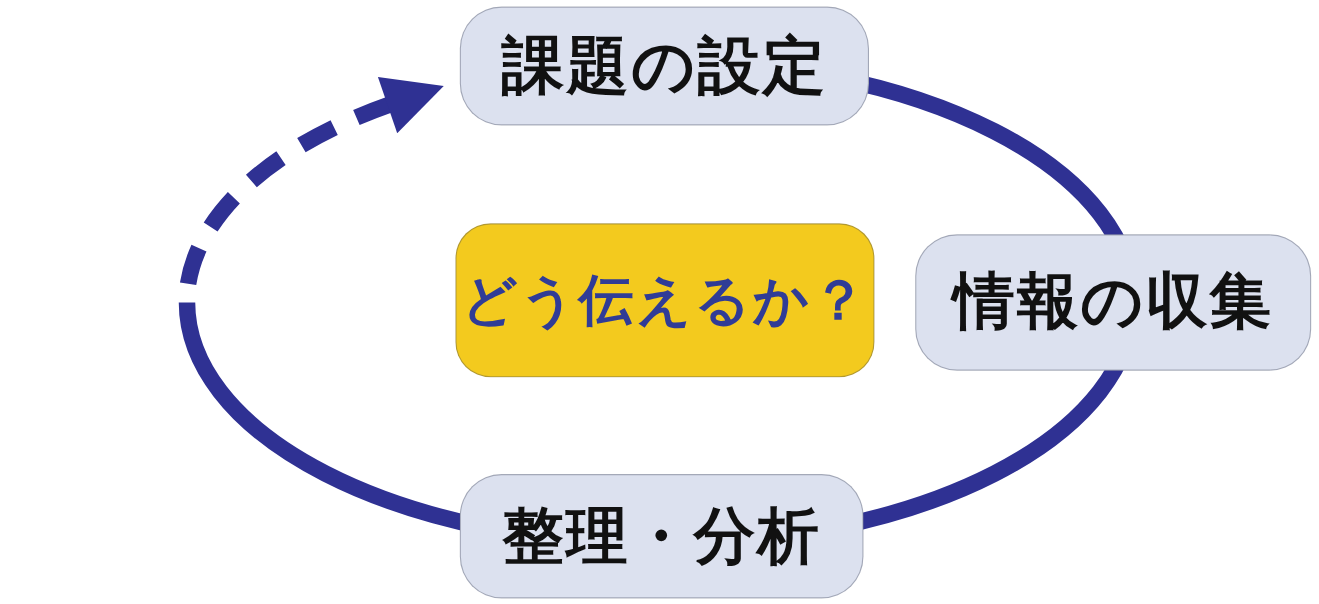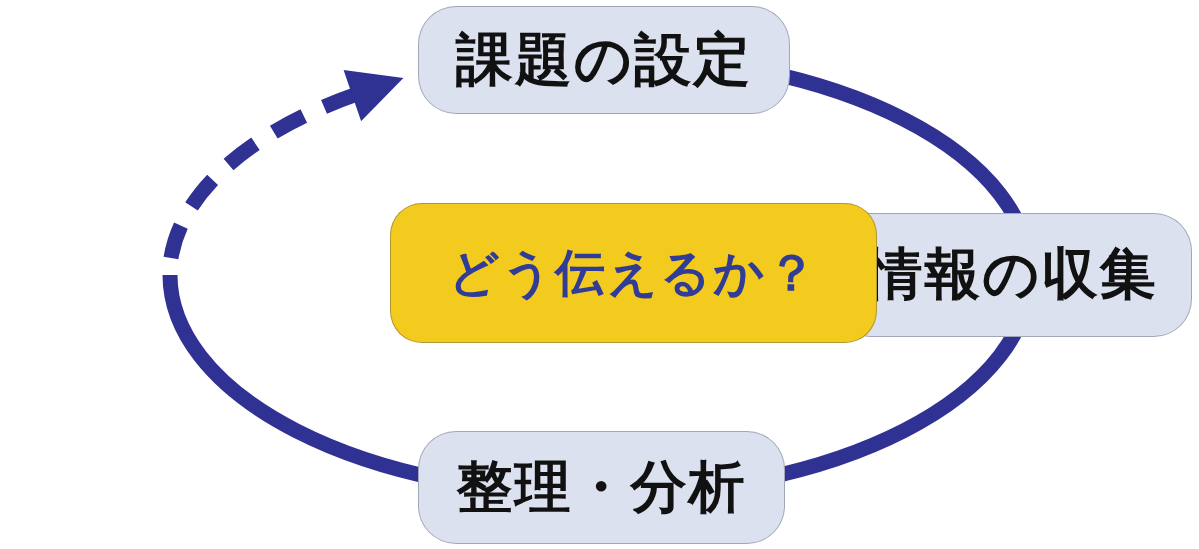--- a/index.html
+++ b/index.html
@@ -51,21 +51,21 @@
     font-weight:bold;
     letter-spacing:2px;
     white-space:nowrap;
     text-align:center;
   }
   .node-top   { left:418px; top:6px;   width:372px; height:108px; font-size:57px; }
   .node-right { left:832px; top:213px; width:360px; height:124px; font-size:56px; }
   .node-bottom{ left:418px; top:431px; width:367px; height:113px; font-size:56px; }
   .node-left  { left:8px;   top:215px; width:356px; height:123px; font-size:51px; letter-spacing:1px; }
   .node-center{
-    left:390px; top:203px; width:487px; height:140px;
+    left:414px; top:203px; width:381px; height:140px;
     font-size:50px; border-radius:32px;
     background:var(--center-fill);
     color:var(--center-text);
   }
 </style>
 </head>
 <body>
 
 <div class="stage">
 

